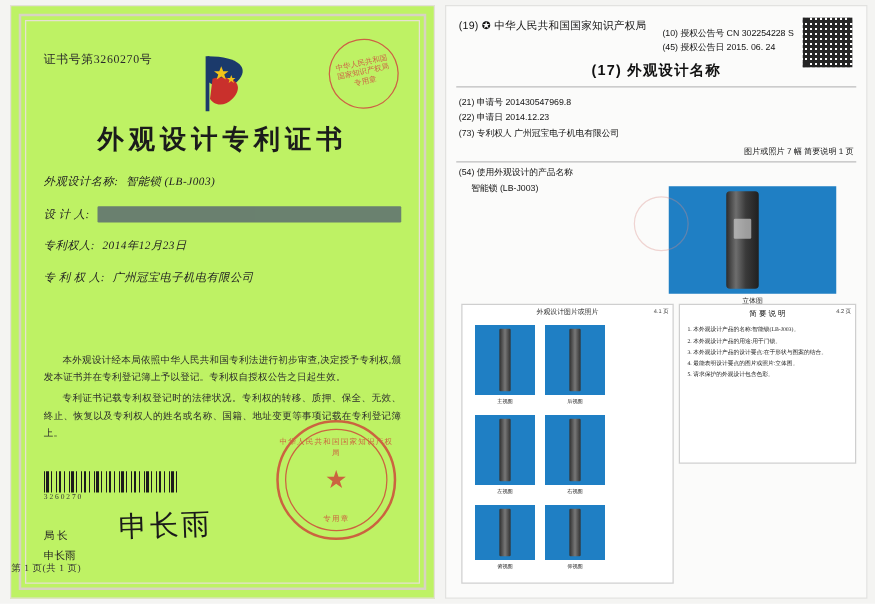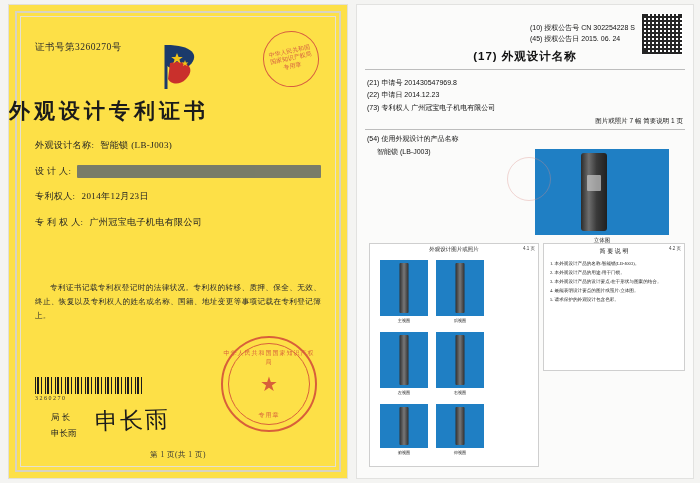--- a/index.html
+++ b/index.html
@@ -20,21 +20,21 @@
     background: #f4f4f2;
   }
 
   
   .cert {
     position: absolute;
     left: 8px;
     top: 4px;
     width: 340px;
     height: 475px;
-    background: #fde047;
+    background: #bef264;
     border: 1px solid #e3e0d6;
     box-sizing: border-box;
     overflow: hidden;
   }
   .cert-border {
     position: absolute;
     left: 6px;
     top: 6px;
     right: 6px;
     bottom: 6px;
@@ -83,34 +83,36 @@
     width: 96px;
     height: 56px;
   }
   .emblem svg { display: block; }
 
   .cert-title {
     position: absolute;
     left: 0;
     right: 0;
     top: 92px;
+    text-align: center;
     font-size: 21px;
     letter-spacing: 4px;
     color: #1b1b1b;
     font-weight: bold;
     font-family: "DejaVu Serif", serif;
   }
 
   .fields {
     position: absolute;
     left: 26px;
     right: 26px;
     top: 134px;
     font-size: 9px;
     color: #232323;
+    font-style: italic;
   }
   .field-row {
     display: flex;
     align-items: baseline;
     margin-bottom: 12.5px;
     letter-spacing: .4px;
   }
   .field-label {
     white-space: nowrap;
     margin-right: 6px;
@@ -156,25 +158,24 @@
     left: 26px;
     top: 390px;
     font-size: 6px;
     letter-spacing: 1.5px;
     color: #333;
   }
 
   .sign-block {
     position: absolute;
     left: 26px;
-    top: 404px;
+    top: 415px;
     font-size: 8.5px;
     color: #222;
     line-height: 1.9;
-    margin-left: 16px;
   }
   .signature {
     position: absolute;
     left: 86px;
     top: 400px;
     font-size: 23px;
     font-family: "DejaVu Serif", serif;
     color: #1a1a1a;
     letter-spacing: 2px;
     transform: rotate(-2deg);
@@ -210,21 +211,20 @@
     font-size: 6px;
     letter-spacing: 1px;
   }
   .big-seal .arc-top { top: 11px; }
   .big-seal .arc-bottom { bottom: 10px; }
 
   .cert-footer {
     position: absolute;
     left: 0; right: 0;
     bottom: 18px;
-    text-align: center;
     font-size: 7.5px;
     color: #333;
     letter-spacing: .5px;
   }
 
   
   .pub {
     position: absolute;
     left: 356px;
     top: 4px;
@@ -456,20 +456,21 @@
         <span class="field-label">专利权人:</span>
         <span class="field-value">2014年12月23日</span>
       </div>
       <div class="field-row">
         <span class="field-label">专 利 权 人:</span>
         <span class="field-value">广州冠宝电子机电有限公司</span>
       </div>
     </div>
 
     <div class="body-text">
+      <p>本外观设计经本局依照中华人民共和国专利法进行初步审查,决定授予专利权,颁发本证书并在专利登记簿上予以登记。专利权自授权公告之日起生效。</p>
       <p>专利证书记载专利权登记时的法律状况。专利权的转移、质押、保全、无效、终止、恢复以及专利权人的姓名或名称、国籍、地址变更等事项记载在专利登记簿上。</p>
     </div>
 
     <div class="barcode"></div>
     <div class="barcode-num">3260270</div>
 
     <div class="sign-block">
       <div>局 长</div>
       <div>申长雨</div>
     </div>
@@ -480,20 +481,25 @@
       <div class="arc-top">中华人民共和国国家知识产权局</div>
       <div class="star">★</div>
       <div class="arc-bottom">专用章</div>
     </div>
 
     <div class="cert-footer">第 1 页(共 1 页)</div>
   </div>
 
   <div class="pub">
 
+    <div class="pub-head">
+      <span>(19)</span>
+      <span>✪</span>
+      <span>中华人民共和国国家知识产权局</span>
+    </div>
 
     <div class="qr"></div>
 
     <div class="pub-meta-right">
       <div>
         <span>(10)</span>
         <span>授权公告号  CN 302254228 S</span>
       </div>
       <div>
         <span>(45)</span>

